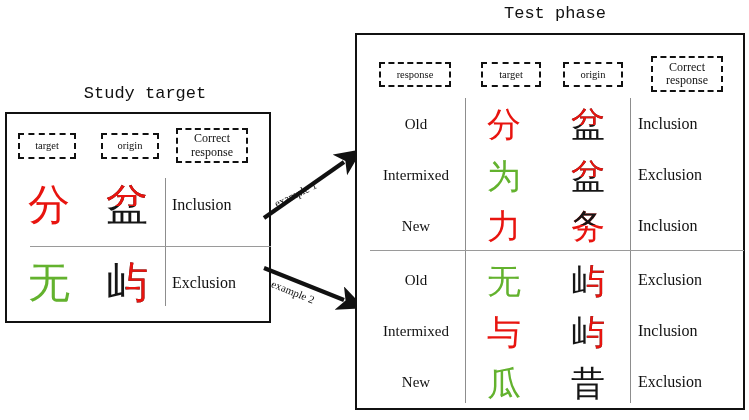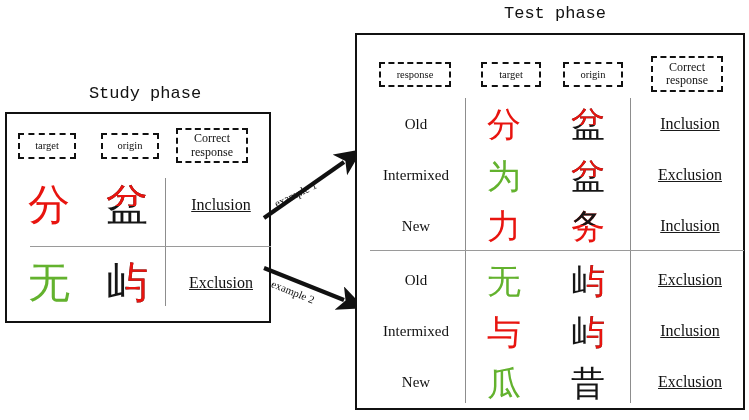--- a/index.html
+++ b/index.html
@@ -59,21 +59,21 @@
 
   
   .cell{
     position:absolute;
     display:flex;
     align-items:center;
     box-sizing:border-box;
     white-space:nowrap;
   }
   .cell.center{justify-content:center;}
-  .cell.left{justify-content:center;text-decoration:underline;}
+  .cell.left{justify-content:flex-start;}
 
   .han{
     font-family:"DejaVu Sans", sans-serif;
     font-weight:400;
     line-height:1;
     letter-spacing:0;
   }
   .han-lg{font-size:42px;}
   .han-md{font-size:34px;}
 
@@ -109,21 +109,21 @@
     white-space:nowrap;
   }
   #lbl-ex1{left:275px;top:198px;transform:rotate(-26deg);transform-origin:left center;}
   #lbl-ex2{left:272px;top:277px;transform:rotate(22deg);transform-origin:left center;}
 </style>
 </head>
 <body>
 
 <div class="fig">
 
-  <div class="panel-title" id="study-title">Study phase</div>
+  <div class="panel-title" id="study-title">Study target</div>
 
   <div class="panel-box" id="study-box"></div>
 
   <div class="chip" style="left:18px;top:133px;width:58px;height:26px;">
     <span>target</span>
   </div>
   <div class="chip" style="left:101px;top:133px;width:58px;height:26px;">
     <span>origin</span>
   </div>
   <div class="chip two-line" style="left:176px;top:128px;width:72px;height:35px;flex-direction:column;">

